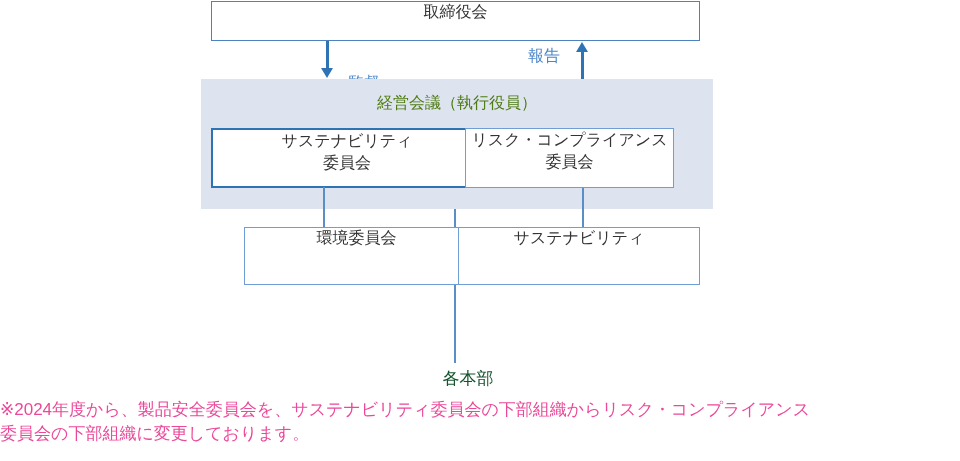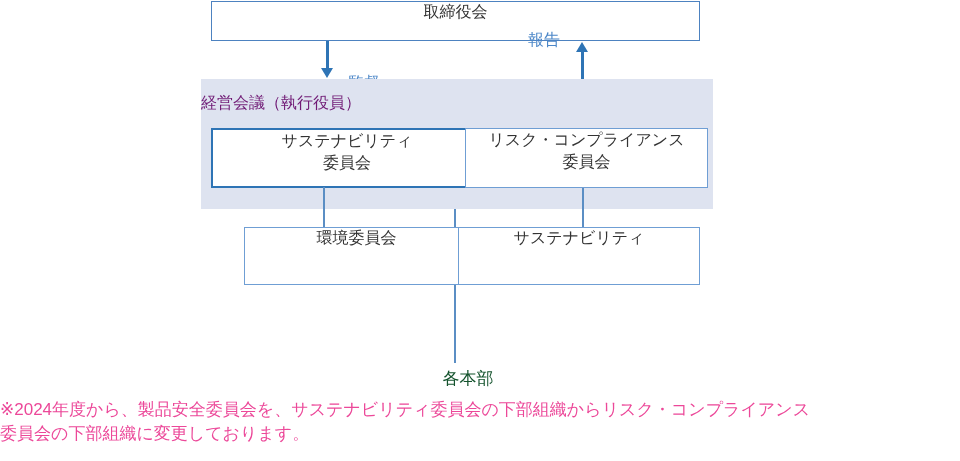--- a/index.html
+++ b/index.html
@@ -27,33 +27,33 @@
     border: 1.5px solid #4d82c0;
   }
   .panel {
     position: absolute;
     left: 201px; top: 79px; width: 512px; height: 130px;
     background: #dee3f0;
   }
   .panel-title {
     position: absolute;
     left: 0; top: 14px; width: 100%;
-    text-align: left;
+    text-align: center;
     font-size: 16px;
-    color: #701a75;
+    color: #4d7c0f;
   }
   .committee-box {
     line-height: 22px;
   }
   .committee-strong {
     left: 211px; top: 128px; width: 272px; height: 60px;
     border: 2.5px solid #2e74b5;
   }
   .committee-normal {
-    left: 465px; top: 128px; width: 243px; height: 60px;
+    left: 465px; top: 128px; width: 209px; height: 60px;
     border: 1.5px solid #6f9ed4;
   }
   .sub-box {
     top: 227px; height: 58px;
     border: 1.5px solid #6f9ed4;
   }
   .env-box { left: 212px; width: 225px; margin-left: 32px; }
   .safety-box { left: 458px; width: 242px; }
   .connector {
     position: absolute;
@@ -85,21 +85,21 @@
     border-left: 6.5px solid transparent;
     border-right: 6.5px solid transparent;
     border-bottom: 10px solid #2e74b5;
   }
   .flow-label {
     position: absolute;
     font-size: 16px;
     color: #4c87c8;
   }
   .label-supervise { left: 348px; top: 46px; margin-top: 27px; }
-  .label-report { left: 528px; top: 30px; }
+  .label-report { left: 528px; top: 46px; }
   .divisions-label {
     position: absolute;
     left: 368px; top: 367px; width: 200px;
     text-align: center;
     font-size: 17px;
     color: #14532d;
   }
   .footnote {
     position: absolute;
     left: 0; top: 398px; width: 960px;

